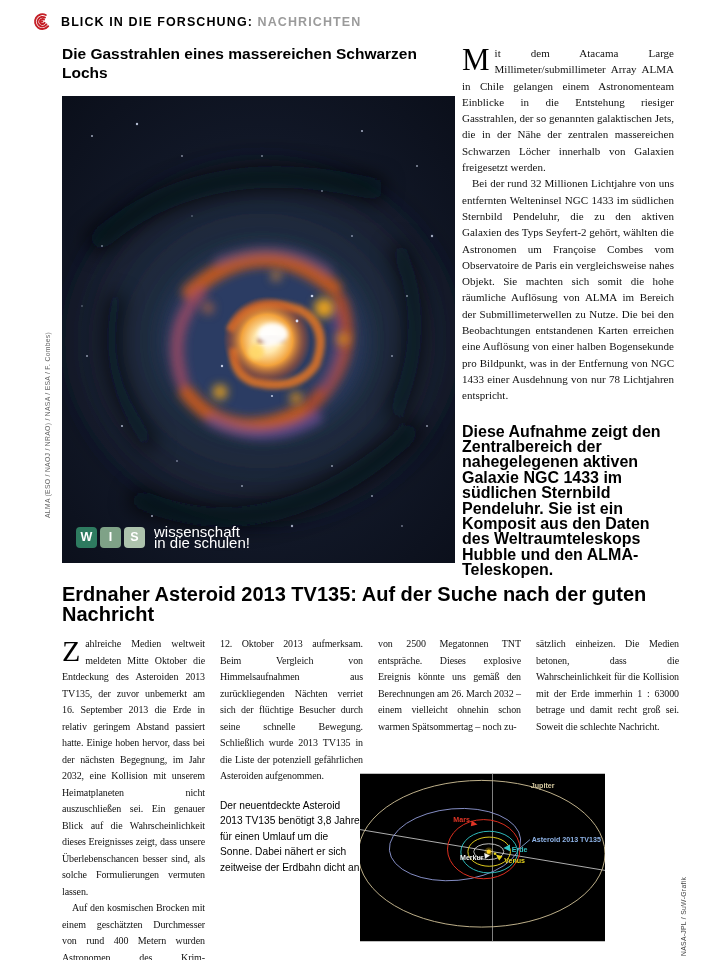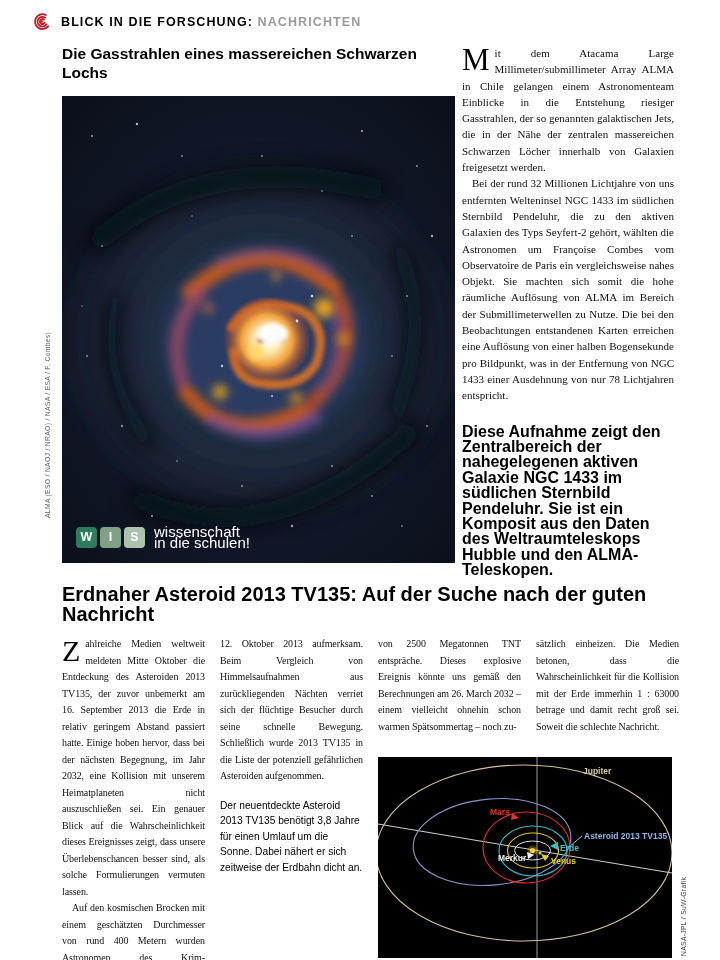--- a/index.html
+++ b/index.html
@@ -40,21 +40,21 @@
   .article2{position:absolute;left:62px;top:584px;width:628px;}
   .headline2{margin:0 0 12px;font-size:20px;line-height:20px;font-weight:bold;color:#000;}
   .cols{display:flex;gap:15px;}
   .col{flex:0 0 143px;width:143px;}
   .col .serif{font-size:10px;line-height:16.5px;letter-spacing:-.1px;}
   .col .dropcap{font-size:30px;line-height:27px;}
   .caption2{margin:13px 0 0;font-size:10.2px;line-height:15.5px;font-weight:normal;color:#000;
             font-family:"Liberation Sans",sans-serif;text-align:left;}
 
   
-  .orbit{position:absolute;left:378px;top:757px;width:294px;height:201px;text-decoration:underline;}
+  .orbit{position:absolute;left:360px;top:757px;width:245px;height:201px;text-decoration:underline;}
   .orbit svg{display:block;width:100%;height:100%;}
   .orbit text{font-family:"Liberation Sans",sans-serif;font-weight:bold;font-size:8.5px;}
 </style>
 </head>
 <body>
 
 <div class="page">
 
   <div class="kicker-row">
     <svg width="19" height="19" viewBox="0 0 19 19">

